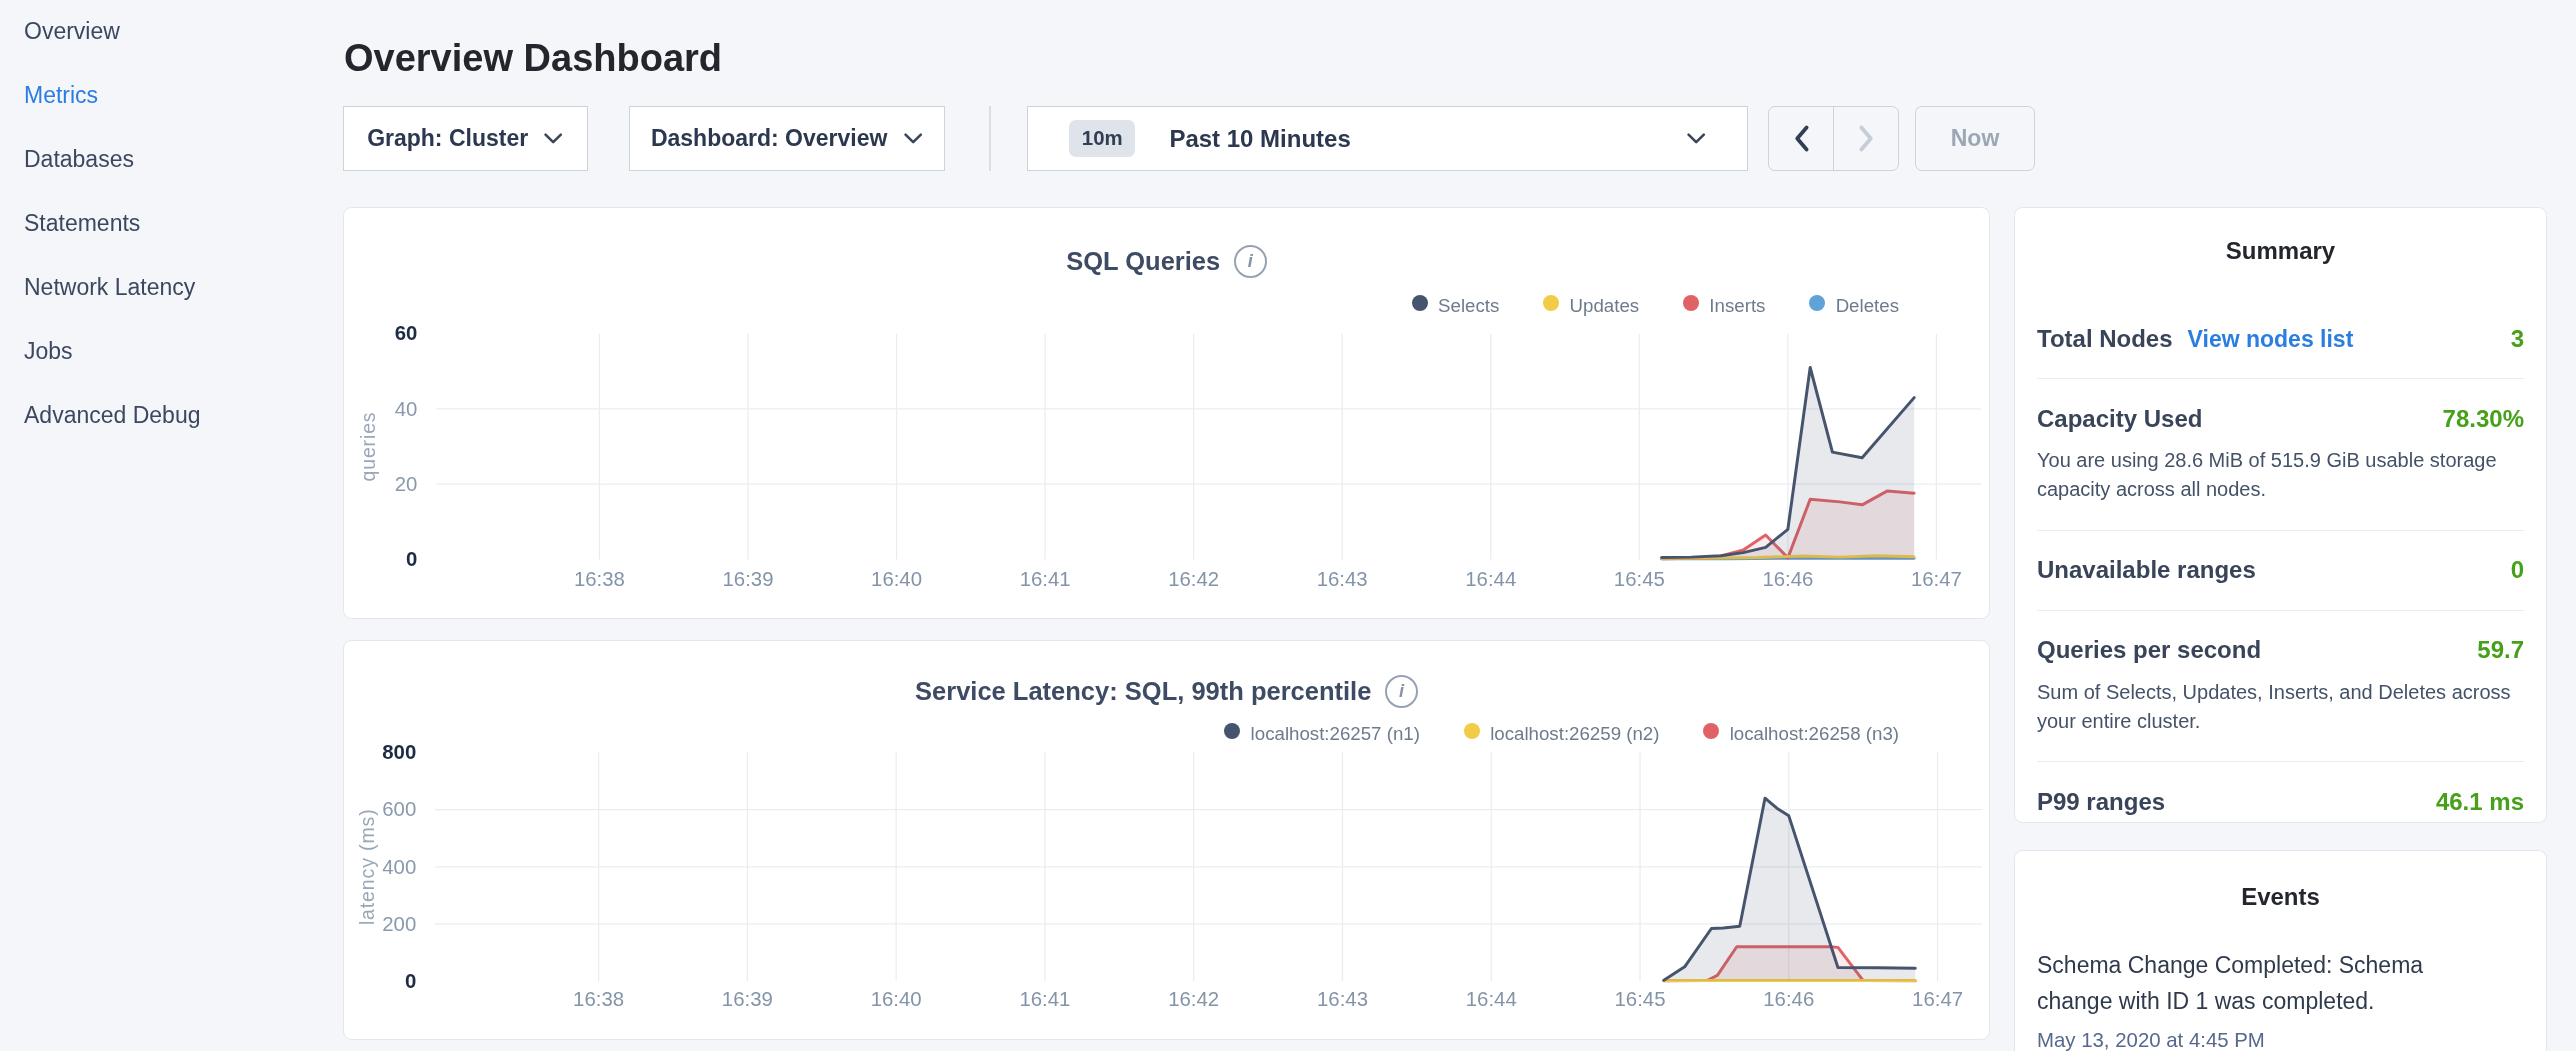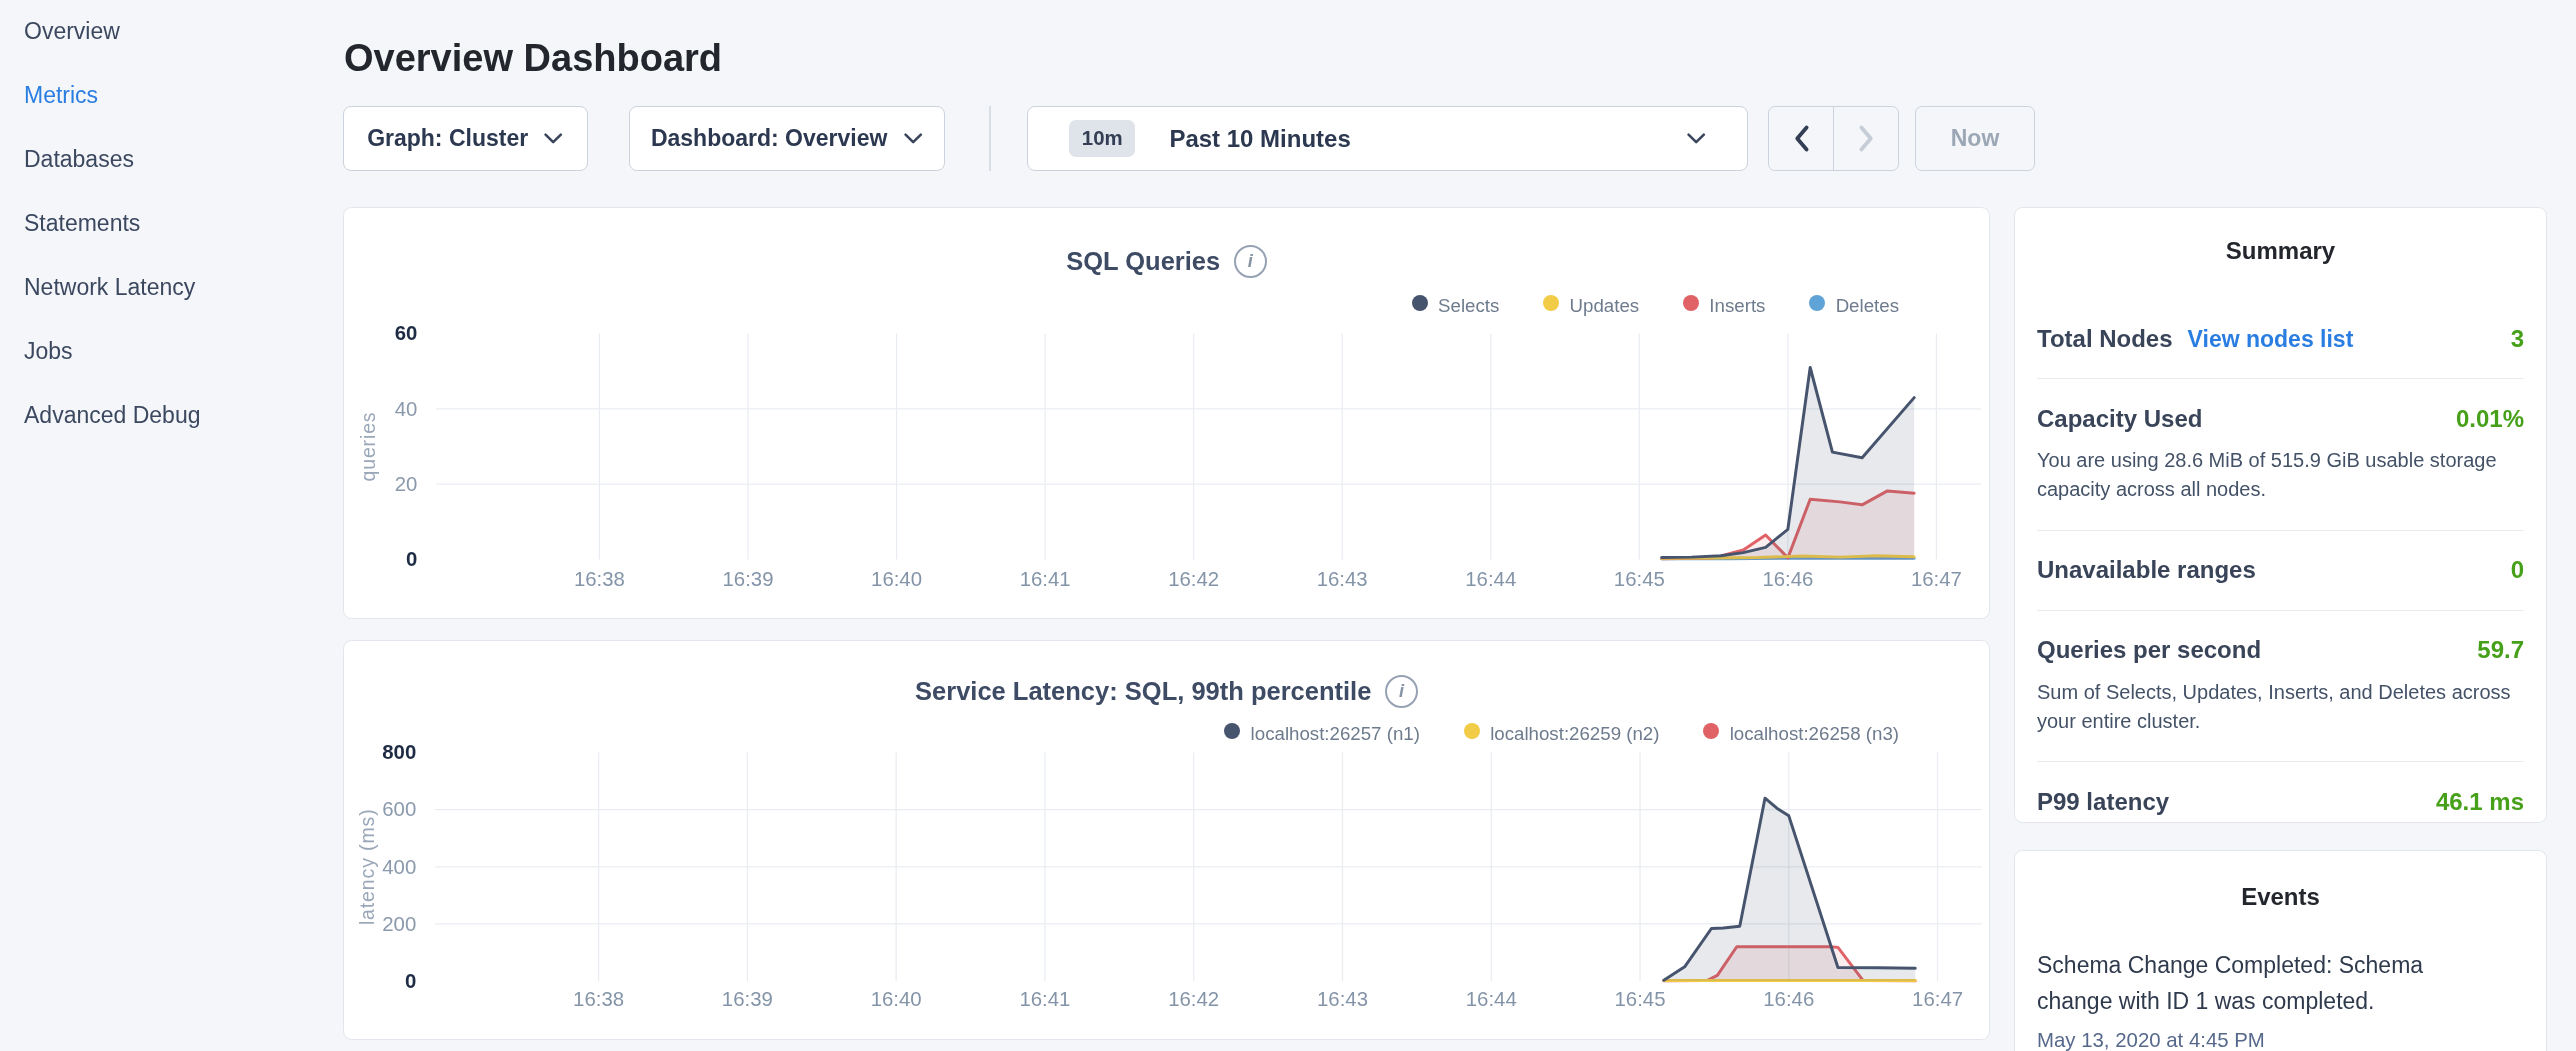--- a/index.html
+++ b/index.html
@@ -8,21 +8,21 @@
   #app{position:absolute;inset:0}
 
   
   .sidebar{position:absolute;left:0;top:0;width:340px;height:100%;padding:18.7px 0 0 24px;box-sizing:border-box}
   .sidebar ul{list-style:none;margin:0;padding:0}
   .nav-item{font-size:23px;line-height:25px;font-weight:500;color:#3c4860;margin-bottom:39px;cursor:pointer}
   .nav-item.active{color:#2a7de1;font-weight:400}
 
   
   .page-title{position:absolute;left:344px;top:12px;font-size:38px;font-weight:600;color:#23262c}
-  .dd{position:absolute;top:106px;height:65px;background:#fff;border:1.3px solid #ccd3dd;border-radius:8px;
+  .dd{position:absolute;top:106px;height:65px;background:#fff;border:1.3px solid #ccd3dd;border-radius:0;
       display:flex;align-items:center;justify-content:center;gap:15.3px;font-size:23px;font-weight:700;color:#2c3850;
       box-sizing:border-box;cursor:pointer}
   #dd-graph{left:343px;width:245px}
   #dd-dashboard{left:629px;width:316px}
   .controls-divider{position:absolute;left:989px;top:106px;width:1.7px;height:65px;background:#d9dee5}
   #dd-time{left:1027px;width:721px;justify-content:flex-start;padding:0 41px;font-size:24px}
   .badge{background:#dfe3ea;border-radius:6.8px;padding:6.8px 12.8px;font-size:20.4px;font-weight:700;color:#333e54;margin-right:18.7px}
   .chev{display:flex;align-items:center}
   #dd-time .chev{margin-left:auto}
   .range-group{position:absolute;left:1768px;top:106px;width:131px;height:65px;border:1.3px solid #ccd3dd;
@@ -256,21 +256,21 @@
       <div class="srow-top">
         <span class="srow-label">Total Nodes</span>
         <span class="srow-link">View nodes list</span>
         <span class="srow-value">3</span>
       </div>
     </div>
 
     <div class="srow">
       <div class="srow-top">
         <span class="srow-label">Capacity Used</span>
-        <span class="srow-value">0.01%</span>
+        <span class="srow-value">78.30%</span>
       </div>
       <p class="srow-desc">You are using 28.6 MiB of 515.9 GiB usable storage capacity across all nodes.</p>
     </div>
 
     <div class="srow">
       <div class="srow-top">
         <span class="srow-label">Unavailable ranges</span>
         <span class="srow-value">0</span>
       </div>
     </div>
@@ -278,21 +278,21 @@
     <div class="srow">
       <div class="srow-top">
         <span class="srow-label">Queries per second</span>
         <span class="srow-value">59.7</span>
       </div>
       <p class="srow-desc">Sum of Selects, Updates, Inserts, and Deletes across your entire cluster.</p>
     </div>
 
     <div class="srow last">
       <div class="srow-top">
-        <span class="srow-label">P99 latency</span>
+        <span class="srow-label">P99 ranges</span>
         <span class="srow-value">46.1 ms</span>
       </div>
     </div>
   </aside>
 
   <aside class="card" id="events-card">
     <div class="card-heading">Events</div>
     <div>
       <p class="event-text">Schema Change Completed: Schema change with ID 1 was completed.</p>
       <p class="event-time">May 13, 2020 at 4:45 PM</p>

